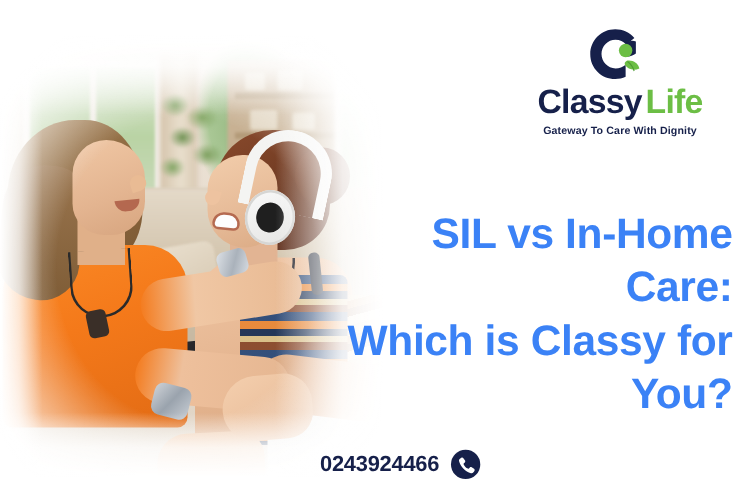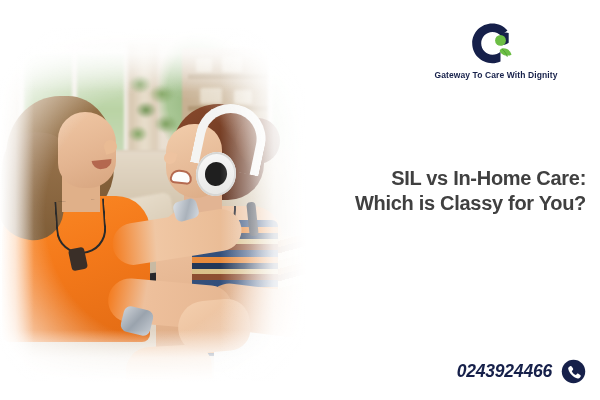--- a/index.html
+++ b/index.html
@@ -488,42 +488,40 @@
     white-space: nowrap;
   }
 
   
   .headline {
     position: absolute;
     right: 14px;
     top: 166px;
     width: 330px;
     text-align: right;
-    color: #404040;
-    font-size: 20px;
+    color: #3b82f6;
+    font-size: 34px;
     font-weight: bold;
     line-height: 1.26;
     letter-spacing: -0.3px;
   }
   .headline .l2 { display: block; }
 
   
   .contact {
     position: absolute;
     right: 14px;
     bottom: 16px;
     width: 330px;
   }
   .contact-row {
     display: flex;
     align-items: center;
-    justify-content: flex-end;
     gap: 9px;
     margin-bottom: 9px;
-    font-style: italic;
   }
   .contact-row:last-child { margin-bottom: 0; }
   .contact-text {
     color: #16204a;
     font-size: 17.5px;
     font-weight: bold;
     letter-spacing: -0.2px;
     white-space: nowrap;
   }
   .contact-icon {
@@ -608,20 +606,23 @@
   </div>
 
   <div class="logo">
     <svg class="logo-mark" width="54" height="44" viewBox="0 0 54 44">
       <path d="M38.5 8.4C34.8 4.0 29.2 1.4 23.2 1.4 12.0 1.4 3.2 10.3 3.2 21.3c0 11.0 8.8 19.9 20.0 19.9 3.0 0 5.8-0.6 8.3-1.8l0-9.6c-2.2 1.8-5.0 2.9-8.1 2.9-6.2 0-11.2-5.1-11.2-11.4 0-6.3 5.0-11.4 11.2-11.4 3.4 0 6.4 1.5 8.5 3.9z" fill="#16204a"></path>
       <path d="M31.6 13.0c2.0-2.4 5.3-3.1 8.1-1.9l0 9.6c-2.1 1.7-4.9 2.6-7.9 2.5z" fill="#16204a"></path>
       <circle cx="31.5" cy="18.4" r="5.4" fill="#6cbe45"></circle>
       <path d="M32.9 26.4c4.6-0.6 8.6 2.0 9.6 6.3-4.3 2.1-9.1 0.9-11.4-2.7-0.6-1.0-0.6-2.4 1.8-3.6z" fill="#6cbe45"></path>
       <path d="M33.0 27.2c2.6 1.9 4.5 4.6 5.3 7.6" stroke="#4f9c34" stroke-width="0.9" fill="none"></path>
     </svg>
+    <div class="logo-word">
+      <span class="w1">Classy</span><span class="w2">Life</span>
+    </div>
     <div class="logo-tag">Gateway To Care With Dignity</div>
   </div>
 
   <div class="headline">
     <span class="l1">SIL vs In-Home Care:</span>
     <span class="l2">Which is Classy for You?</span>
   </div>
 
   <div class="contact">
     <div class="contact-row">

